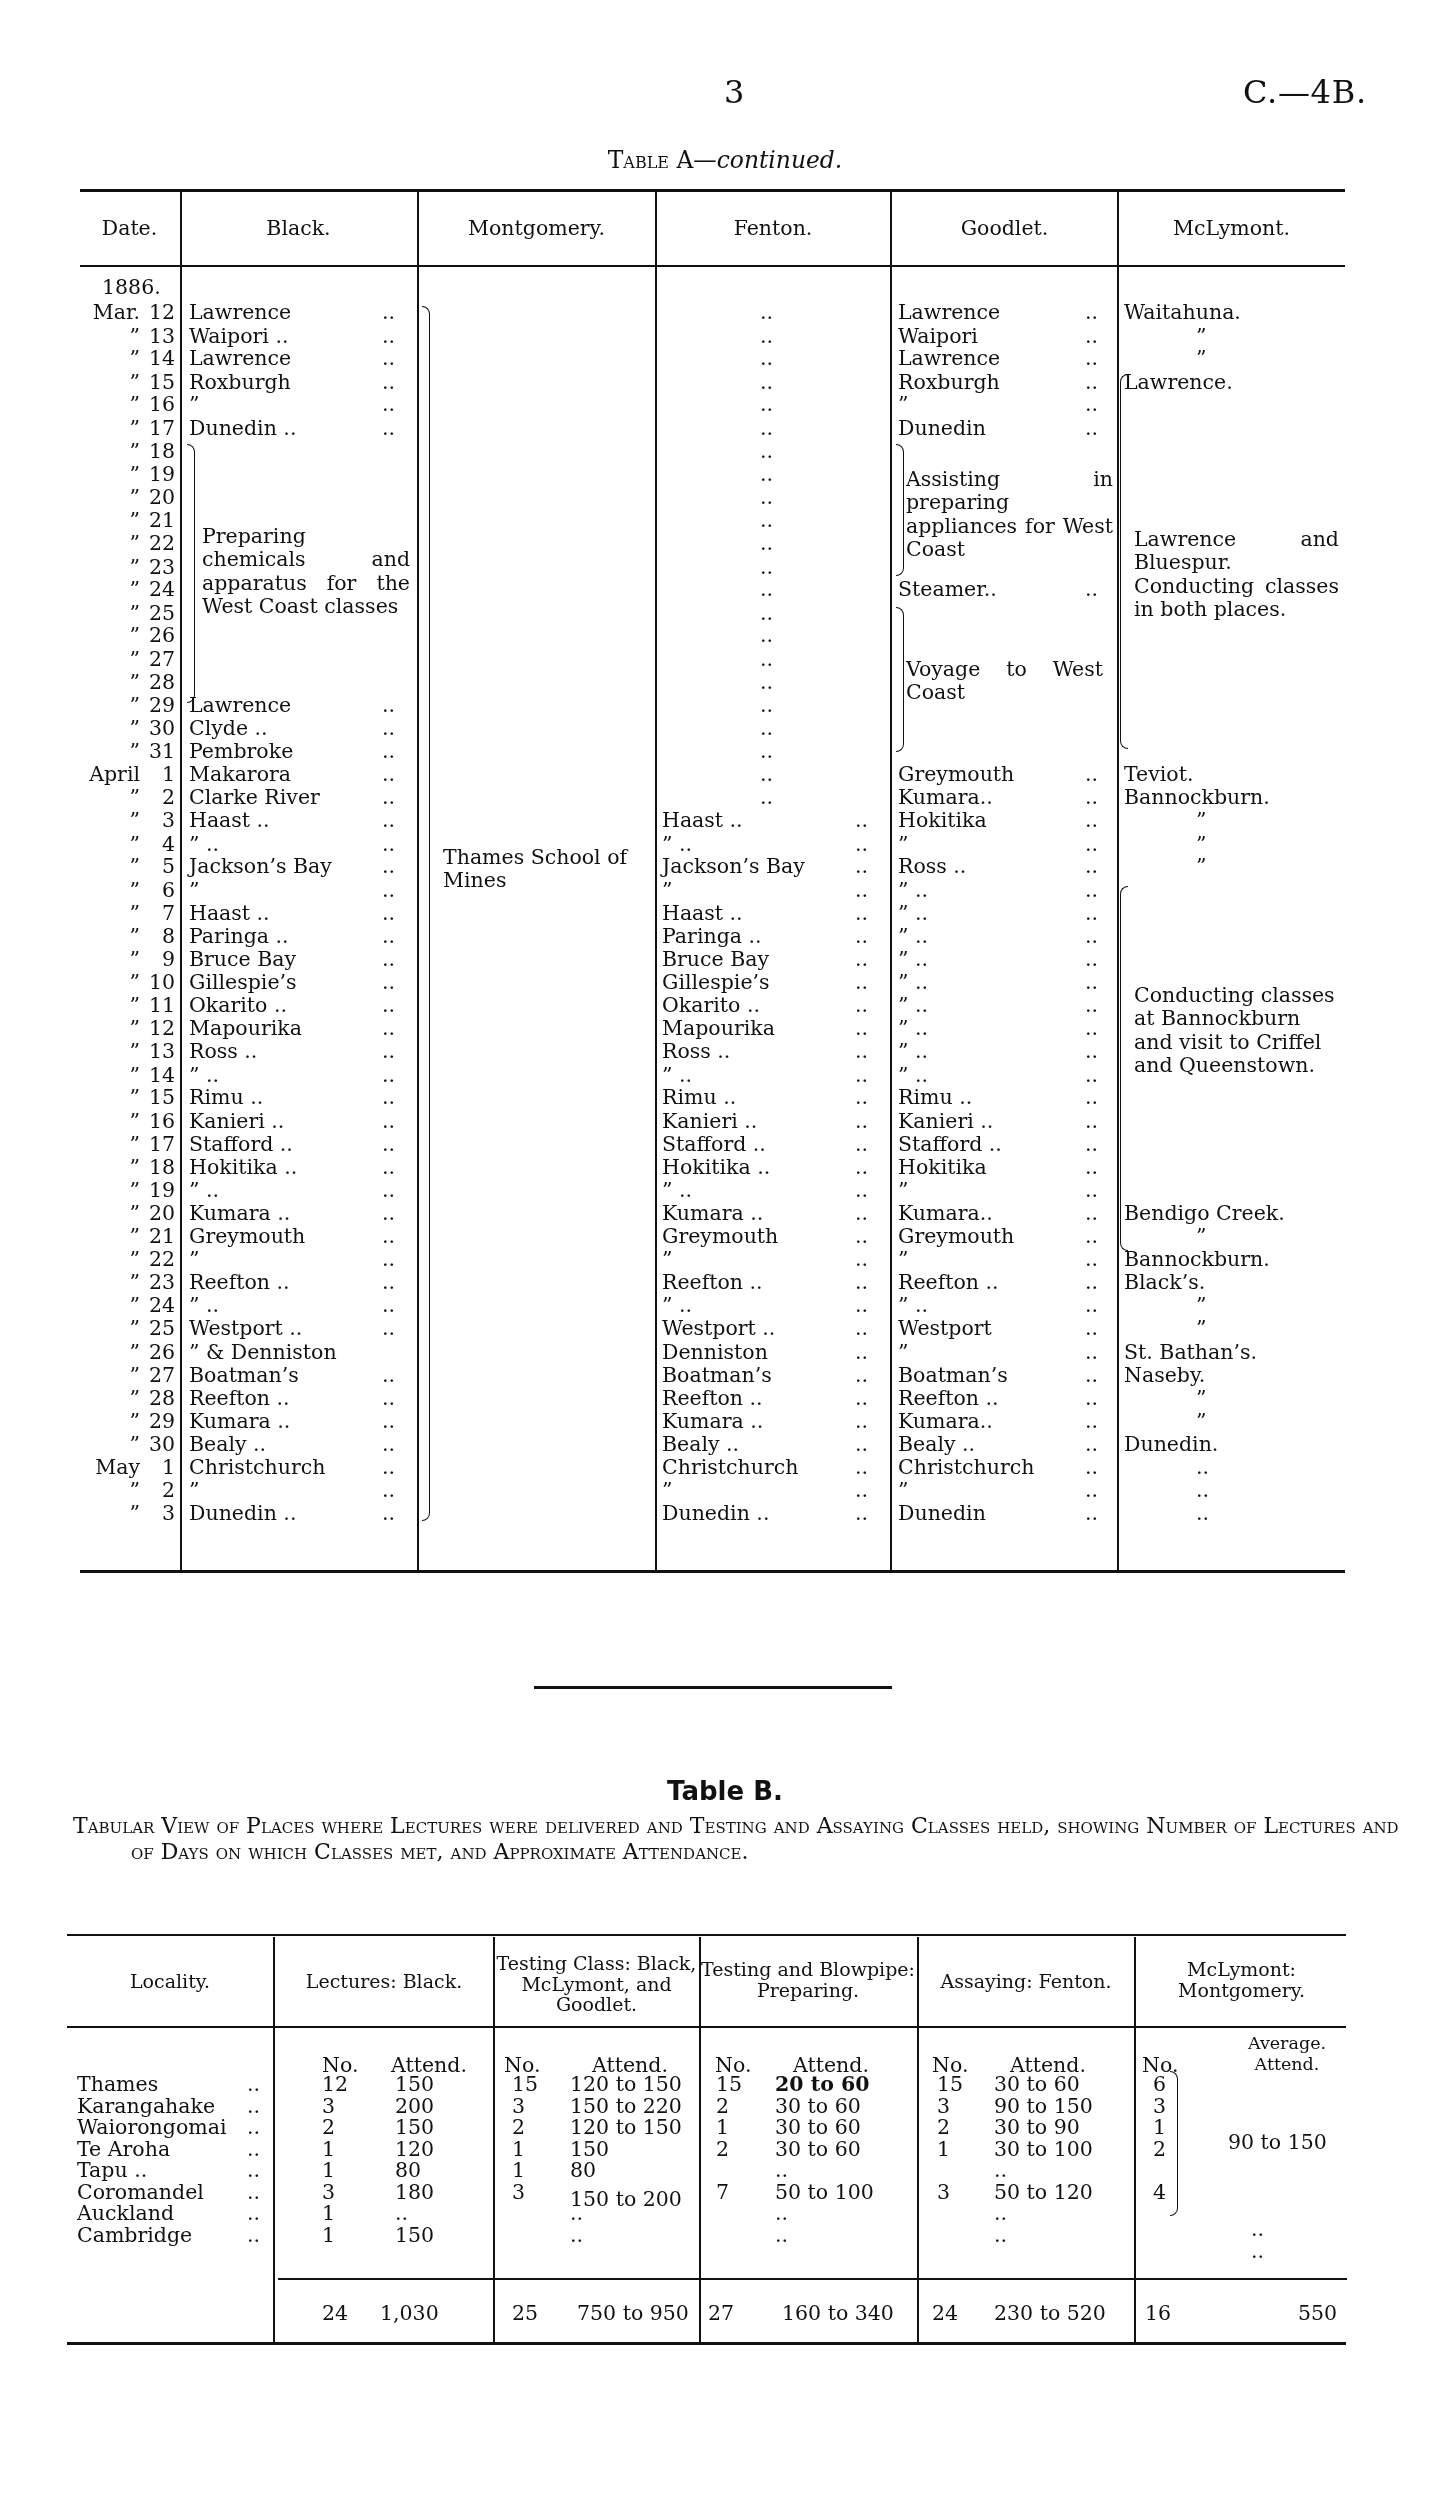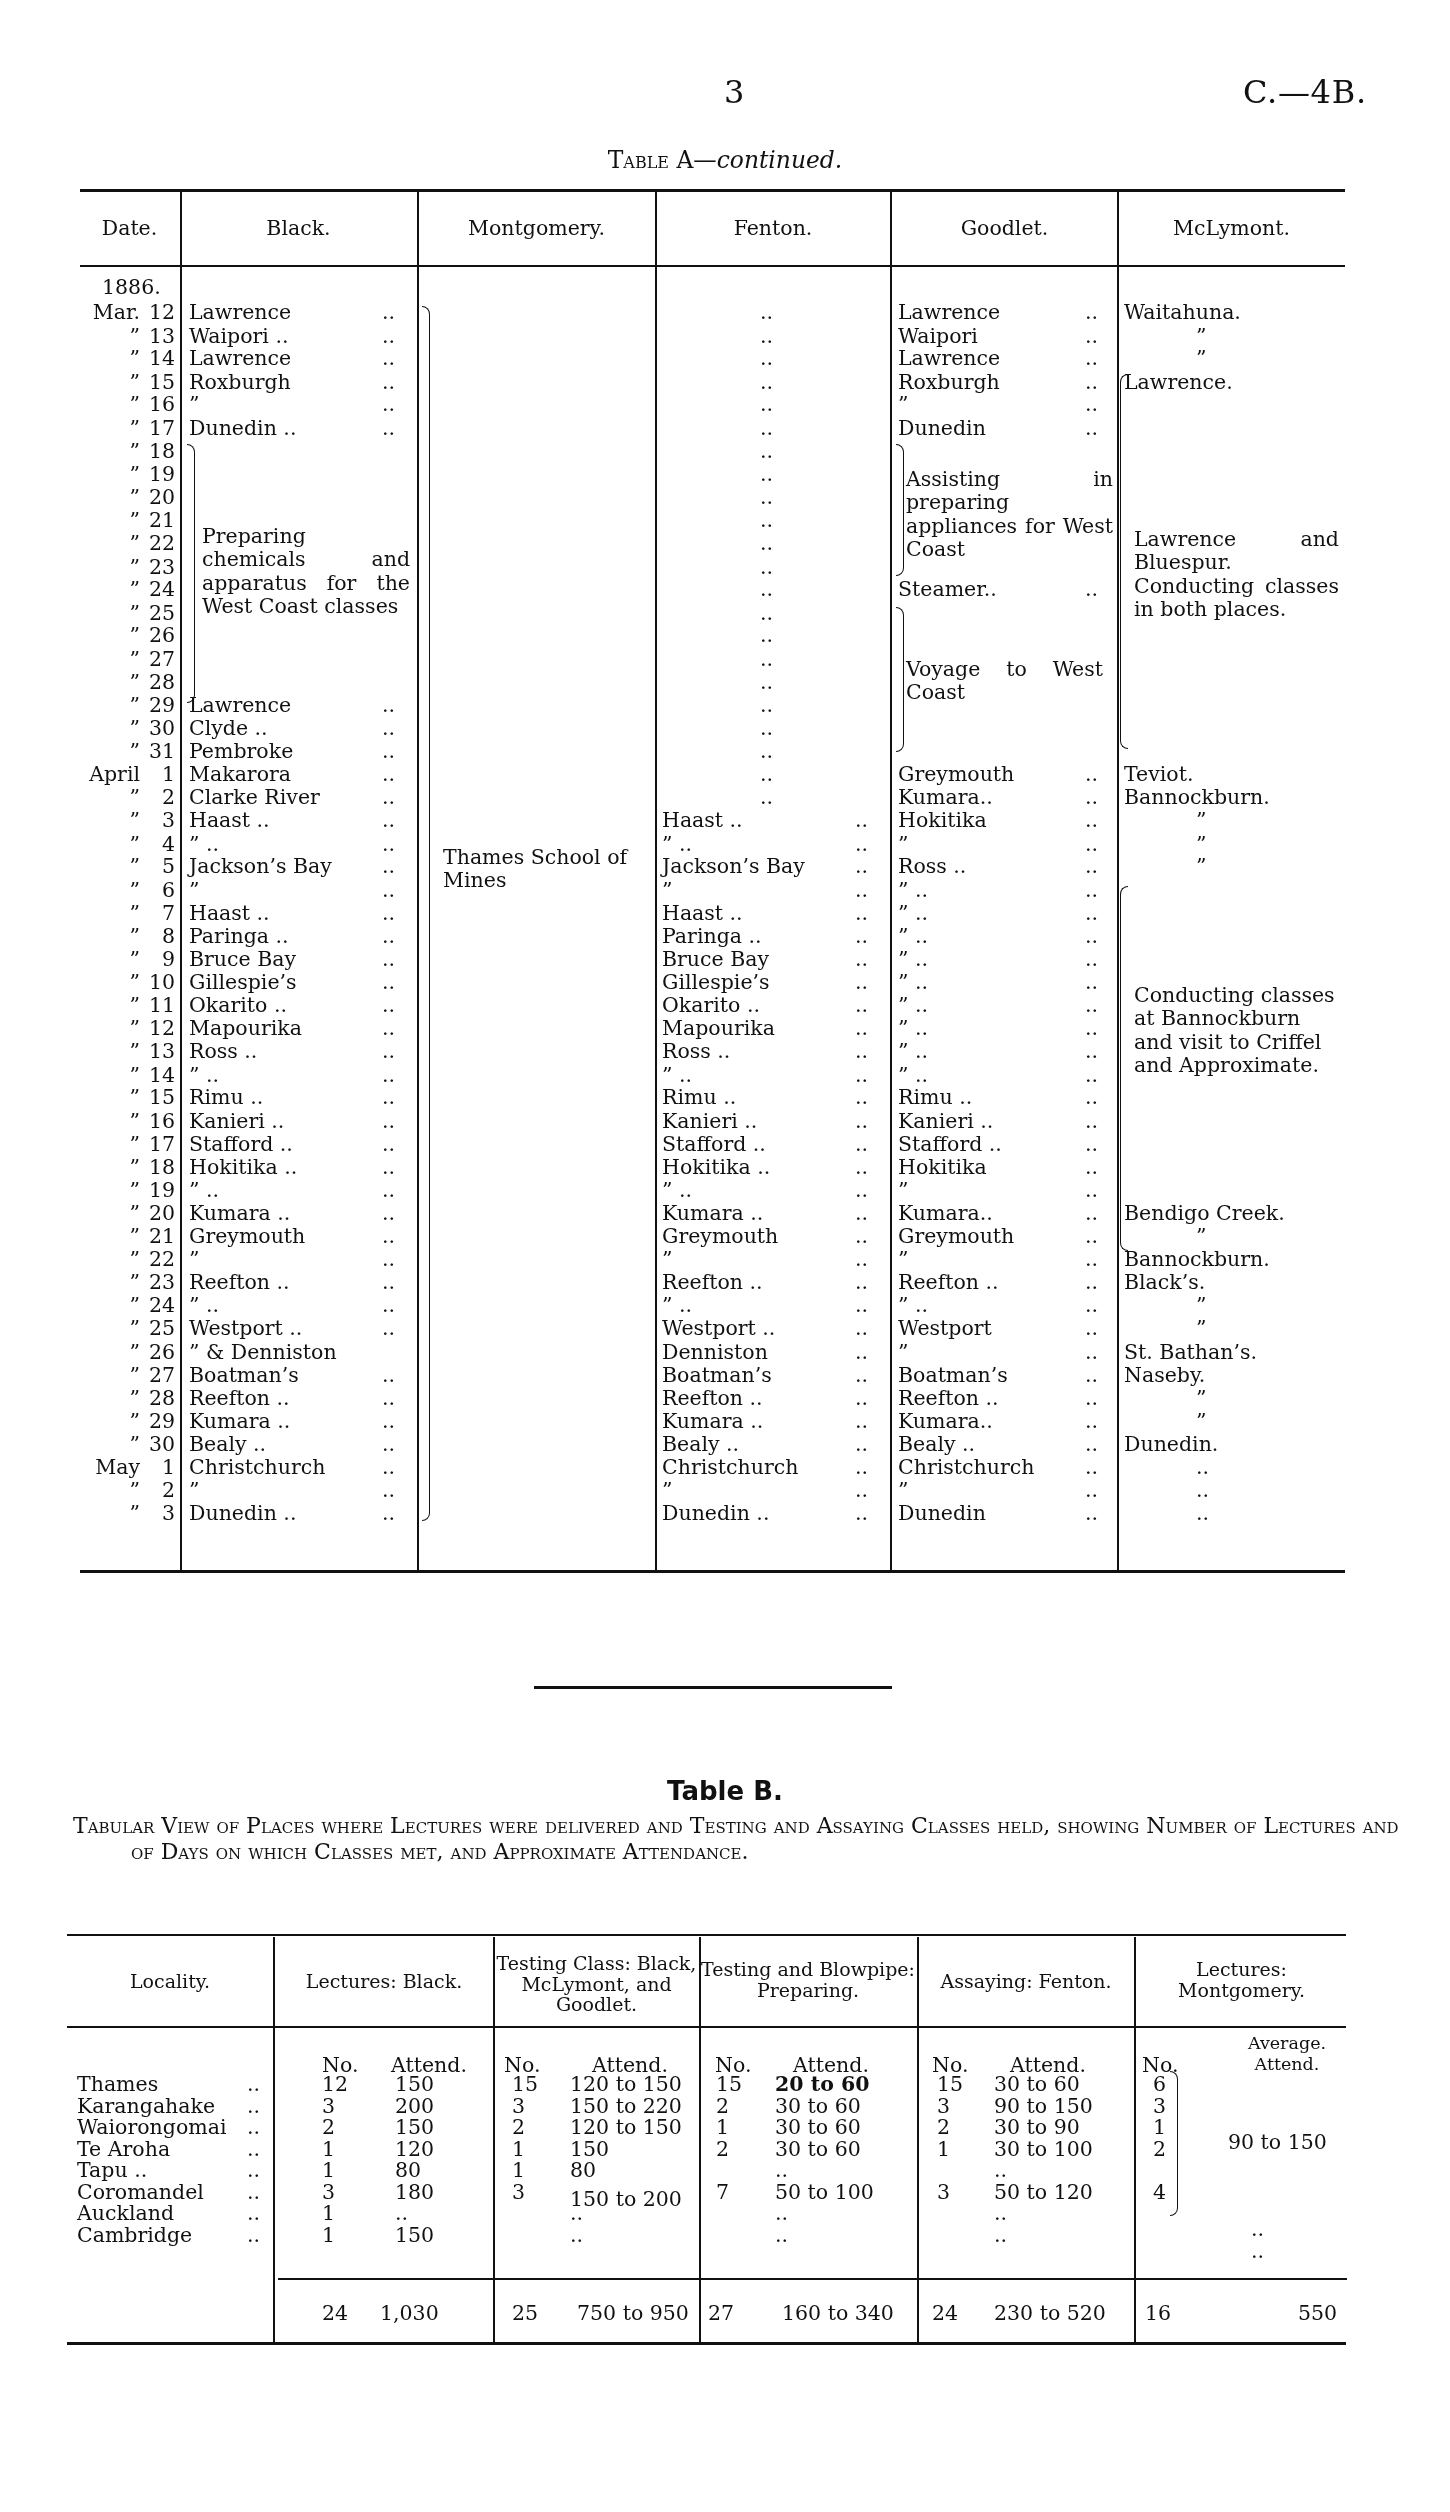--- a/index.html
+++ b/index.html
@@ -494,21 +494,21 @@
   <div class="brace" style="left:896px; top:444px; height:130px;"></div>
   <div class="note" style="left:906px; top:468px; width:207px;">Assisting in preparing appliances for West Coast</div>
 
   <div class="brace" style="left:896px; top:607px; height:143px;"></div>
   <div class="note" style="left:906px; top:658px; width:197px;">Voyage to West Coast</div>
 
   <div class="brace-l" style="left:1120px; top:374px; height:373px;"></div>
   <div class="note" style="left:1134px; top:528px; width:205px;">Lawrence and Bluespur. Conducting classes in both places.</div>
 
   <div class="brace-l" style="left:1120px; top:886px; height:363px;"></div>
-  <div class="note" style="left:1134px; top:984px; width:205px; text-align:left;">Conducting classes at Bannockburn and visit to Criffel and Approximate.</div>
+  <div class="note" style="left:1134px; top:984px; width:205px; text-align:left;">Conducting classes at Bannockburn and visit to Criffel and Queenstown.</div>
 </div>
 
 <div class="hr" style="left:534px; top:1686px; width:358px;"></div>
 
 <div class="abs tb-title">Table B.</div>
 <div class="abs tb-desc">Tabular View of Places where Lectures were delivered and Testing and Assaying Classes held, showing Number of Lectures and of Days on which Classes met, and Approximate Attendance.</div>
 
 <div id="tableB">
   <div class="hr" style="left:67px; top:1934px; width:1279px; height:2.2px;"></div>
   <div class="hr" style="left:67px; top:2026px; width:1279px; height:2.2px;"></div>
@@ -519,21 +519,21 @@
   <div class="vr" style="left:493px; top:1937px; height:406px;"></div>
   <div class="vr" style="left:699px; top:1937px; height:406px;"></div>
   <div class="vr" style="left:917px; top:1937px; height:406px;"></div>
   <div class="vr" style="left:1134px; top:1937px; height:406px;"></div>
 
   <div class="tbh" style="left:67px; width:206px; top:1971px;">Locality.</div>
   <div class="tbh" style="left:275px; width:218px; top:1971px;">Lectures: Black.</div>
   <div class="tbh" style="left:494px; width:205px; top:1953px;">Testing Class: Black, McLymont, and Goodlet.</div>
   <div class="tbh" style="left:700px; width:216px; top:1959px;">Testing and Blowpipe: Preparing.</div>
   <div class="tbh" style="left:918px; width:216px; top:1971px;">Assaying: Fenton.</div>
-  <div class="tbh" style="left:1136px; width:211px; top:1959px;">Lectures: Montgomery.</div>
+  <div class="tbh" style="left:1136px; width:211px; top:1959px;">McLymont: Montgomery.</div>
 
   <div class="tbc" style="left:322px; top:2054px;">No.</div>
   <div class="tbc" style="left:391px; top:2054px;">Attend.</div>
   <div class="tbc" style="left:504px; top:2054px;">No.</div>
   <div class="tbc" style="left:592px; top:2054px;">Attend.</div>
   <div class="tbc" style="left:715px; top:2054px;">No.</div>
   <div class="tbc" style="left:793px; top:2054px;">Attend.</div>
   <div class="tbc" style="left:932px; top:2054px;">No.</div>
   <div class="tbc" style="left:1010px; top:2054px;">Attend.</div>
   <div class="tbc" style="left:1142px; top:2054px;">No.</div>

